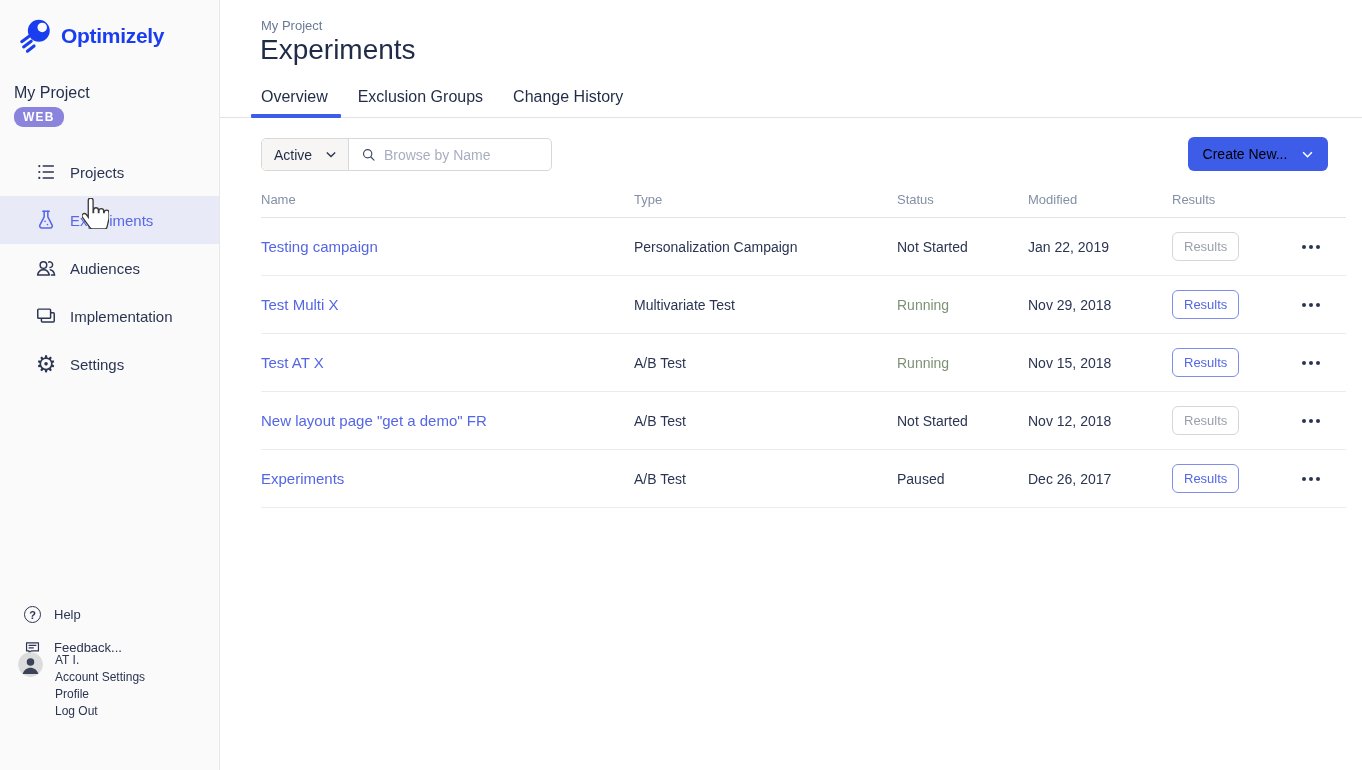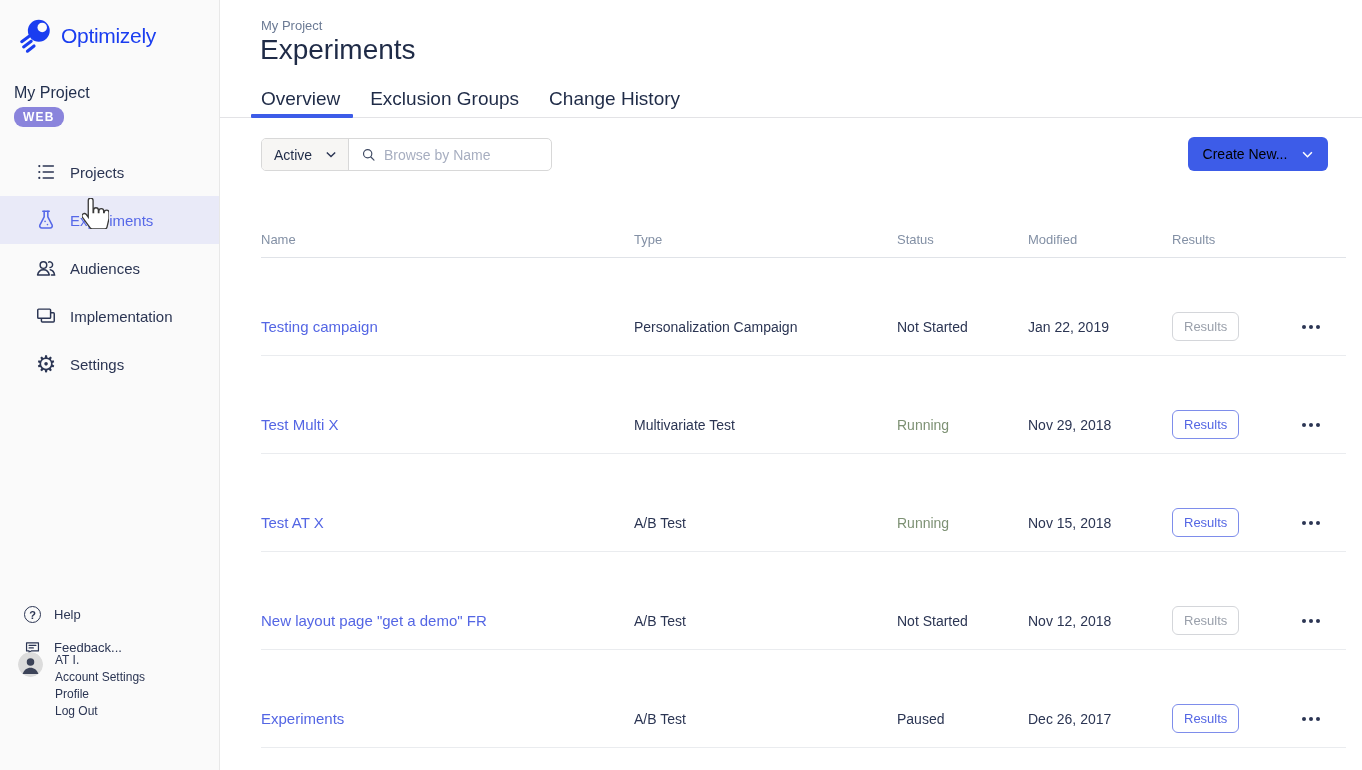--- a/index.html
+++ b/index.html
@@ -4,21 +4,21 @@
 <style>
   * { margin:0; padding:0; box-sizing:border-box; }
   html,body { width:1362px; height:770px; overflow:hidden; background:#fff;
     font-family:"Liberation Sans", sans-serif; color:#2b3553; }
 
   
   .sidebar { position:absolute; left:0; top:0; width:220px; height:770px;
     background:#fafafa; border-right:1px solid #e8e8e8; }
   .logo { position:absolute; left:16px; top:17px; display:flex; align-items:center; gap:7px; cursor:pointer; }
   .logo-mark { width:38px; height:38px; }
-  .logo-text { color:#1a3df0; font-size:21px; font-weight:400; letter-spacing:-0.3px; }
+  .logo-text { color:#1a3df0; font-size:21px; font-weight:700; letter-spacing:-0.3px; }
   .project-name { position:absolute; left:14px; top:84px; font-size:16px; color:#23304e; }
   .project-badge { position:absolute; left:14px; top:107px; background:#8a84dc; color:#fff;
     font-size:12px; font-weight:700; letter-spacing:1.2px; padding:3px 9px; border-radius:9px; }
 
   .nav { position:absolute; left:0; top:148px; width:219px; }
   .nav-item { height:48px; display:flex; align-items:center; gap:13px; padding-left:35px;
     font-size:15px; color:#2b3553; cursor:pointer; }
   .nav-item svg { width:22px; height:22px; flex:0 0 22px; }
   .nav-item.active { background:#e9eaf8; color:#5668e8; }
 
@@ -35,42 +35,42 @@
   .user-links div { cursor:pointer; }
   .user-name { cursor:default !important; }
 
   
   .main { position:absolute; left:220px; top:0; width:1142px; height:770px; background:#fff; }
   .breadcrumb { position:absolute; left:41px; top:18px; font-size:13px; color:#6b7a94; cursor:pointer; }
   .page-title { position:absolute; left:40px; top:34px; font-size:28px; font-weight:300; color:#1f2b47; }
 
   .tabs { position:absolute; left:0; top:83px; width:100%; height:35px;
     border-bottom:1px solid #e3e3e6; padding-left:41px; display:flex; gap:30px; }
-  .tab { position:relative; font-size:19px; color:#1f2b47; padding-top:5px; cursor:pointer; }
+  .tab { position:relative; font-size:16px; color:#1f2b47; padding-top:5px; cursor:pointer; }
   .tab.active::after { content:""; position:absolute; left:-10px; right:-13px; bottom:-1px;
     height:4px; background:#3d5ce8; border-radius:1px; }
 
   .filter-search { position:absolute; left:41px; top:138px; height:33px; display:flex;
     border:1px solid #d8d8d8; border-radius:5px; overflow:hidden; background:#fff; }
   .filter-btn { display:flex; align-items:center; gap:14px; padding:0 12px; background:#f7f6f4;
     border-right:1px solid #d8d8d8; font-size:14px; color:#1f2b47; cursor:pointer; white-space:nowrap; }
   .search-box { display:flex; align-items:center; gap:8px; padding:0 12px; width:202px; }
   .search-box input { border:0; outline:0; width:100%; font-size:14px; color:#2b3553;
     background:transparent; font-family:"Liberation Sans", sans-serif; }
   .search-box input::placeholder { color:#a7aec0; }
 
   .create-btn { position:absolute; right:34px; top:137px; width:140px; height:34px;
     background:#3d5ce8; border:0; border-radius:6px; color:#000000; font-size:14px;
     font-family:"Liberation Sans", sans-serif; display:flex; align-items:center;
     justify-content:center; gap:15px; cursor:pointer; }
 
   
   .table { position:absolute; left:41px; top:190px; width:1085px; }
   .thead, .trow { display:grid; grid-template-columns:373px 263px 131px 144px 130px 44px;
-    align-items:center;margin-top:40px; }
+    align-items:center; }
   .thead { font-size:13px; color:#8390a5; padding:2px 0 10px; border-bottom:1px solid #e0e3e8; }
   .trow { height:58px; border-bottom:1px solid #eaecef; font-size:14px; color:#2b3553; }
   .row-name { font-size:15px; color:#5466e4; cursor:pointer; text-decoration:none; }
   .status-green { color:#7d9174; }
   .status-dark  { color:#2b3553; }
   .results-button { font-size:13px; padding:6px 11px; border-radius:6px; background:#fff;
     cursor:pointer; font-family:"Liberation Sans", sans-serif; }
   .results-button.enabled  { color:#5466e4; border:1px solid #7e8deb; }
   .results-button.disabled { color:#9aa0ab; border:1px solid #d4d6da; }
   .dots { display:flex; gap:3px; align-items:center; cursor:pointer; padding:6px 0; }

